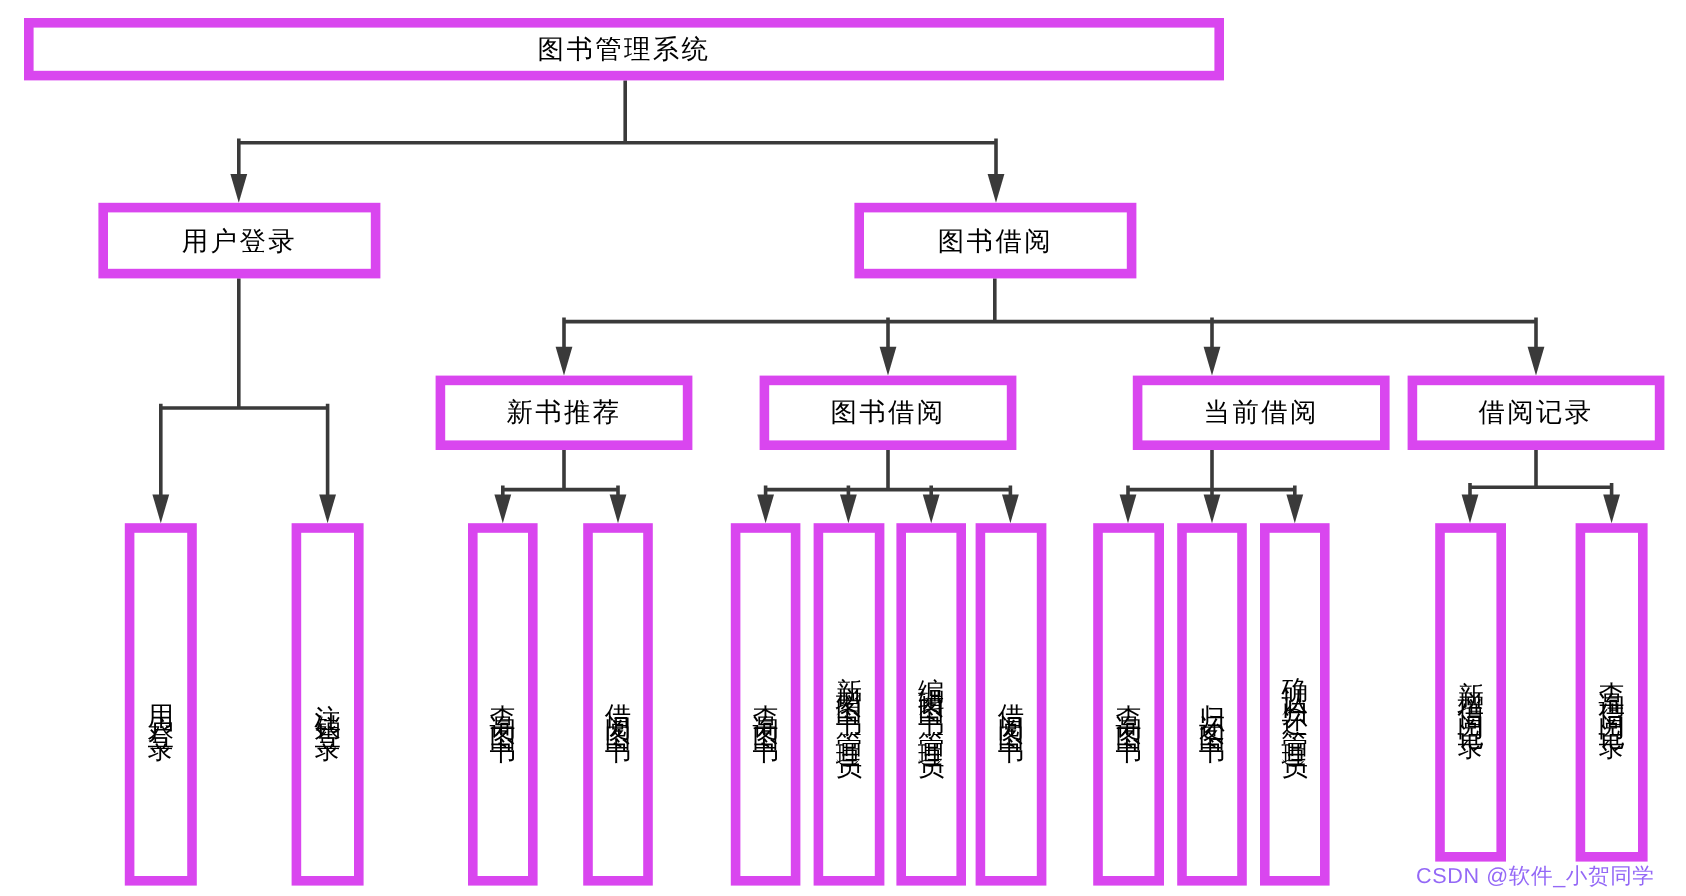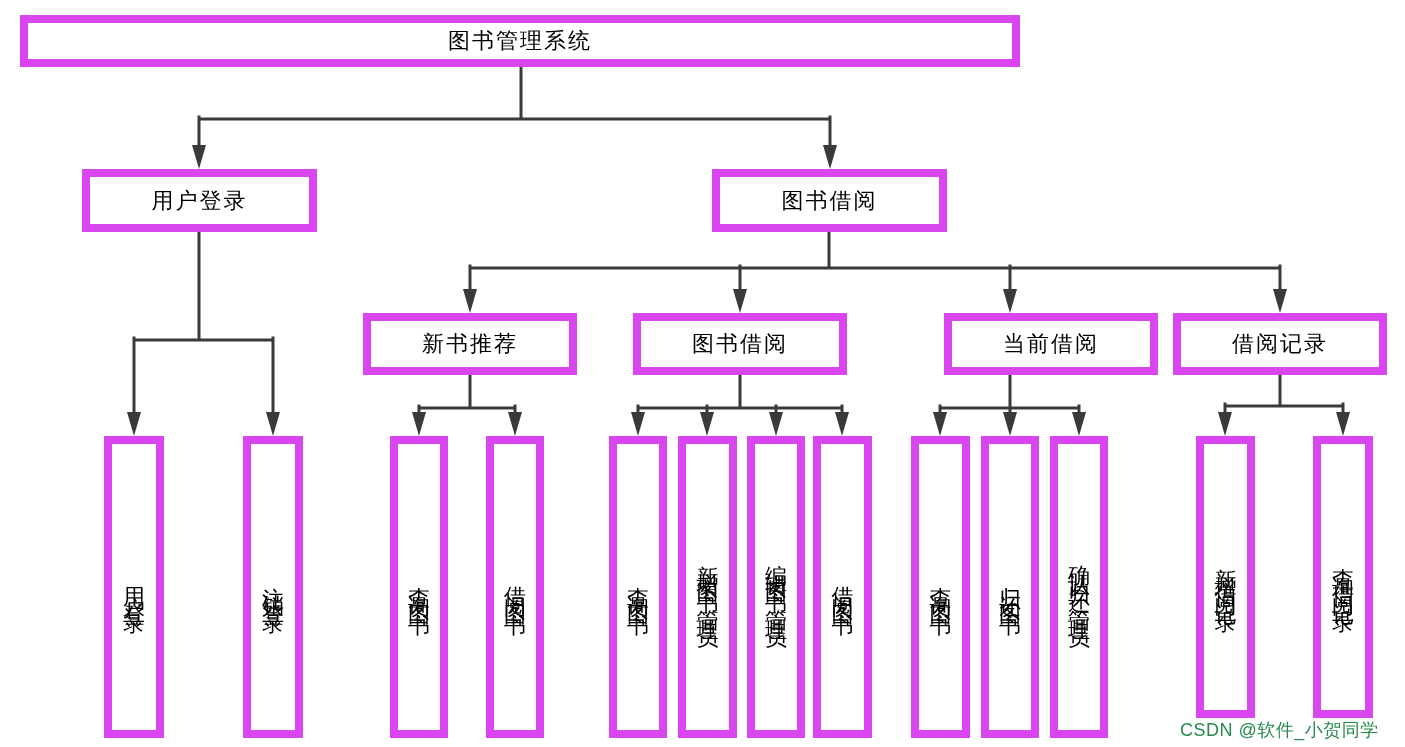--- a/index.html
+++ b/index.html
@@ -28,21 +28,21 @@
     text-orientation:mixed;
     font-size:22px;
     letter-spacing:9px;
     line-height:1;
   }
   .watermark{
     position:absolute;
     left:1180px;top:718px;
     width:224px;
     font-size:18px;
-    color:#15803d;
+    color:#8b5cf6;
     opacity:.92;
     white-space:nowrap;
     z-index:3;
     letter-spacing:0.5px;
   }
 </style>
 </head>
 <body>
 
 <div class="canvas">

